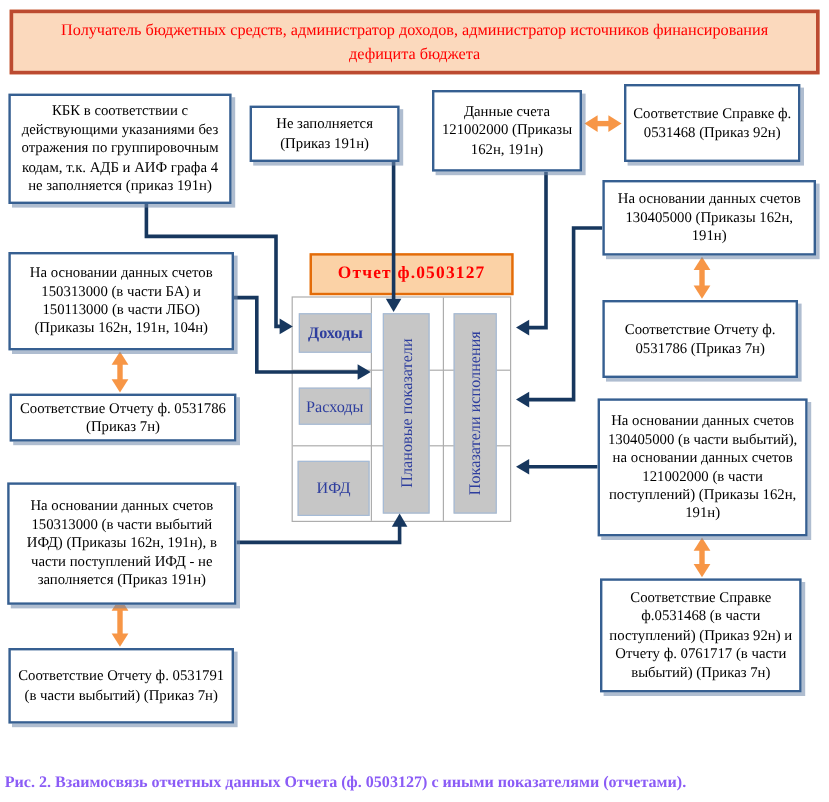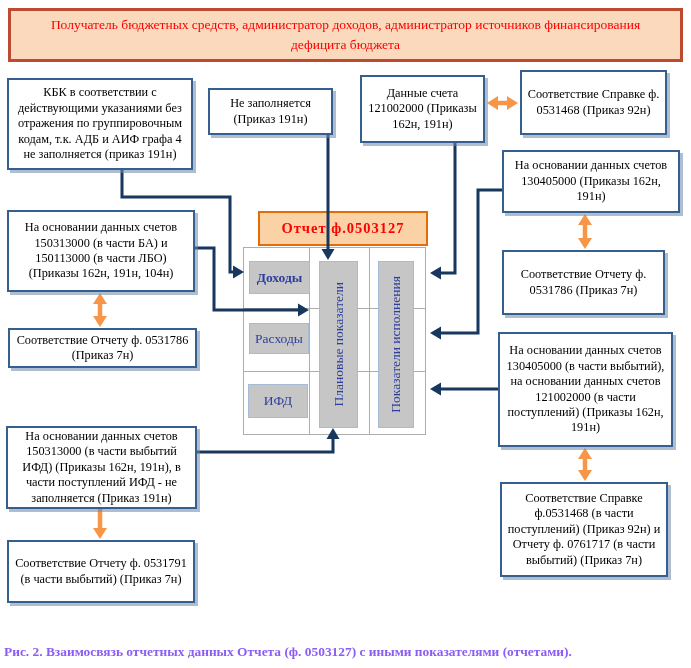--- a/index.html
+++ b/index.html
@@ -19,21 +19,21 @@
        display:flex;align-items:center;justify-content:center;padding:2px 4px;}
 
   #b-kbk{left:7px;top:78px;width:186px;height:92px;}
   #b-nz{left:208px;top:88px;width:125px;height:47px;}
   #b-ds{left:360px;top:75px;width:125px;height:68px;}
   #b-s468{left:520px;top:70px;width:147px;height:65px;}
   #b-balbo{left:7px;top:210px;width:188px;height:82px;}
   #b-r1{left:502px;top:150px;width:178px;height:63px;}
   #b-s786l{left:8px;top:328px;width:189px;height:40px;}
   #b-r2{left:502px;top:250px;width:163px;height:65px;}
-  #b-ifd{left:6px;top:402px;width:191px;height:83px;margin-top:24px;}
+  #b-ifd{left:6px;top:402px;width:191px;height:102px;}
   #b-r3{left:498px;top:332px;width:175px;height:115px;}
   #b-s791{left:7px;top:540px;width:188px;height:63px;}
   #b-r4{left:500px;top:482px;width:168px;height:95px;}
 
   .ctitle{position:absolute;left:258px;top:211px;width:170px;height:35px;z-index:2;
        background:#FBD2A6;border:2px solid #E36C09;box-sizing:border-box;
        color:#FF0000;font-weight:bold;font-size:14.5px;letter-spacing:1px;
        display:flex;align-items:center;justify-content:center;}
 
   .ctable{position:absolute;left:243px;top:247px;width:183px;height:188px;z-index:1;
@@ -41,21 +41,21 @@
   .gl{position:absolute;background:#ADADAD;}
   .gl.v1{left:65px;top:0;width:1px;height:100%;}
   .gl.v2{left:125px;top:0;width:1px;height:100%;}
   .gl.h1{left:0;top:60px;width:100%;height:1px;}
   .gl.h2{left:0;top:123px;width:100%;height:1px;}
 
   .gray{position:absolute;background:#C6C6C6;border:1px solid #A5BBD6;box-sizing:border-box;
        color:#2E3E9E;font-size:13.5px;display:flex;align-items:center;justify-content:center;}
   #g-doh{left:5px;top:13px;width:61px;height:33px;font-weight:bold;}
   #g-ras{left:5px;top:75px;width:60px;height:31px;}
-  #g-ifd{left:4px;top:136px;width:60px;height:34px;}
+  #g-ifd{left:4px;top:136px;width:60px;height:46px;}
   #g-plan{left:75px;top:13px;width:39px;height:167px;}
   #g-isp{left:134px;top:13px;width:36px;height:167px;}
   .vtext{writing-mode:vertical-rl;transform:rotate(180deg);white-space:nowrap;}
 
   .caption{position:absolute;left:4px;top:644px;width:684px;z-index:10;
        color:#8b5cf6;font-weight:bold;font-size:13.4px;}
 </style>
 </head>
 <body>
 

